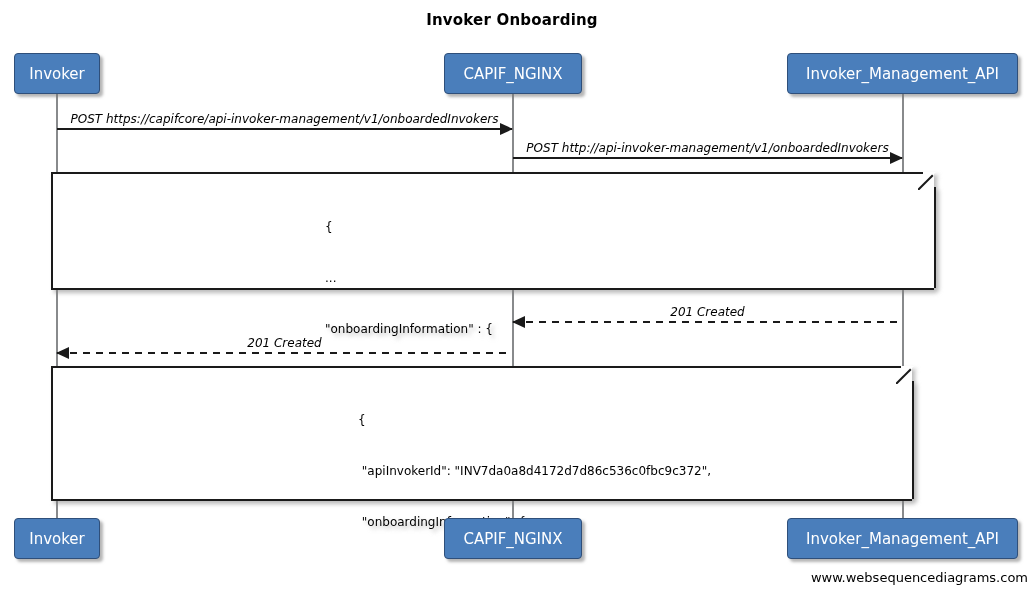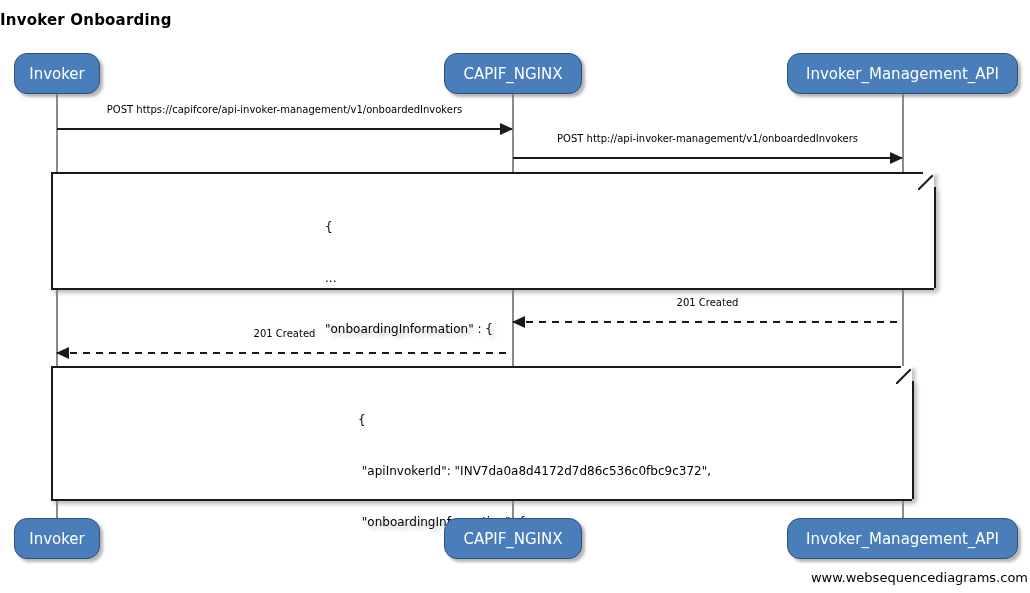--- a/index.html
+++ b/index.html
@@ -4,30 +4,30 @@
 <style>
   html,body{margin:0;padding:0;}
   body{
     width:1030px;height:593px;background:#ffffff;
     font-family:"DejaVu Sans","Liberation Sans",sans-serif;
     position:relative;overflow:hidden;
   }
   #canvas{position:absolute;left:0;top:0;width:1030px;height:593px;}
 
   .title{
-    position:absolute;left:0;top:11px;width:1024px;text-align:left;
+    position:absolute;left:0;top:11px;width:1024px;text-align:center;
     font-size:15px;font-weight:bold;color:#000;letter-spacing:.2px;
   }
 
   
   .actor{
     position:absolute;
     background:#4a7ebb;
     border:1px solid #2f4f7a;
-    border-radius:13px;
+    border-radius:4px;
     box-shadow:3px 3px 3px rgba(120,120,120,.55);
     color:#ffffff;
     font-size:15px;
     display:flex;align-items:center;justify-content:center;
     height:41px;
     box-sizing:border-box;
     white-space:nowrap;
     z-index:5;
   }
 
@@ -50,22 +50,23 @@
     position:absolute;right:-1px;top:-5px;width:0;height:0;
     border-top:6px solid transparent;border-bottom:6px solid transparent;
     border-left:13px solid #1a1a1a;
   }
   .msg .head-l{
     position:absolute;left:-1px;top:-5px;width:0;height:0;
     border-top:6px solid transparent;border-bottom:6px solid transparent;
     border-right:13px solid #1a1a1a;
   }
   .msg .lbl{
-    position:absolute;bottom:14px;font-size:10px;color:#000;
+    position:absolute;bottom:3px;font-size:12px;color:#000;
     white-space:nowrap;
+    font-style:italic;
   }
   .msg .lbl.center{left:0;width:100%;text-align:center;}
 
   
   .note{
     position:absolute;background:#ffffff;
     border:2px solid #1a1a1a;border-right:none;
     box-sizing:border-box;z-index:3;
     filter:drop-shadow(3px 3px 2px rgba(130,130,130,.55));
   }

